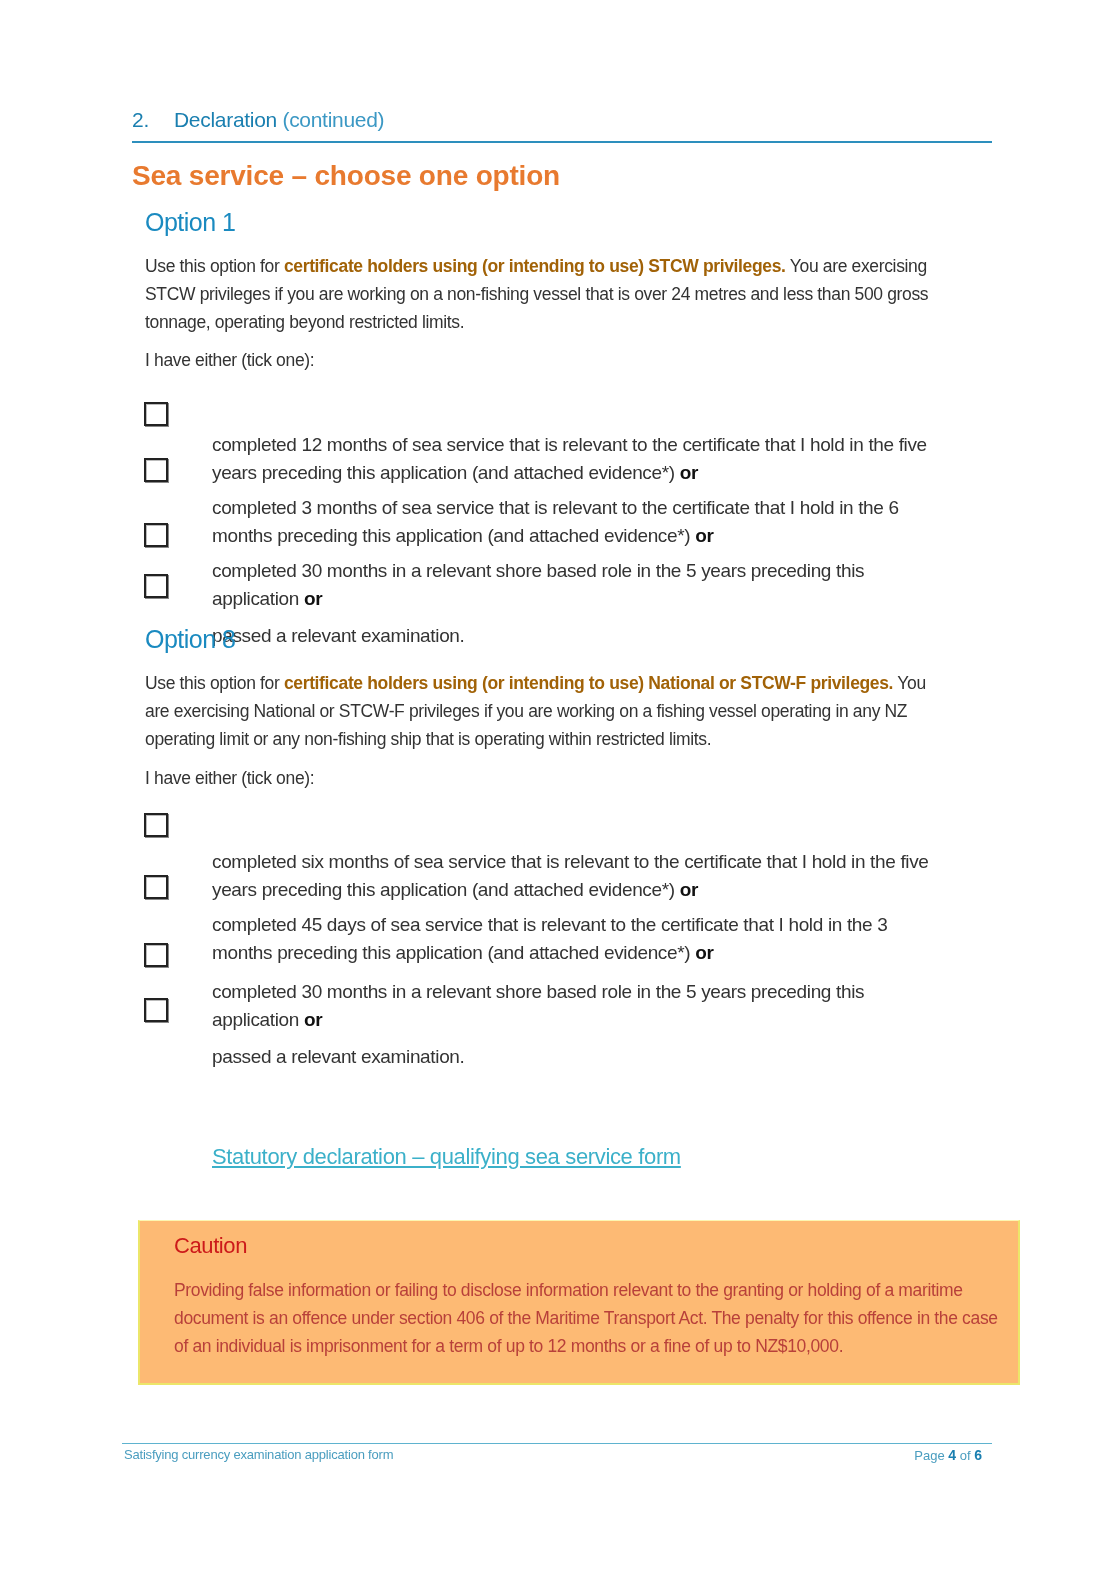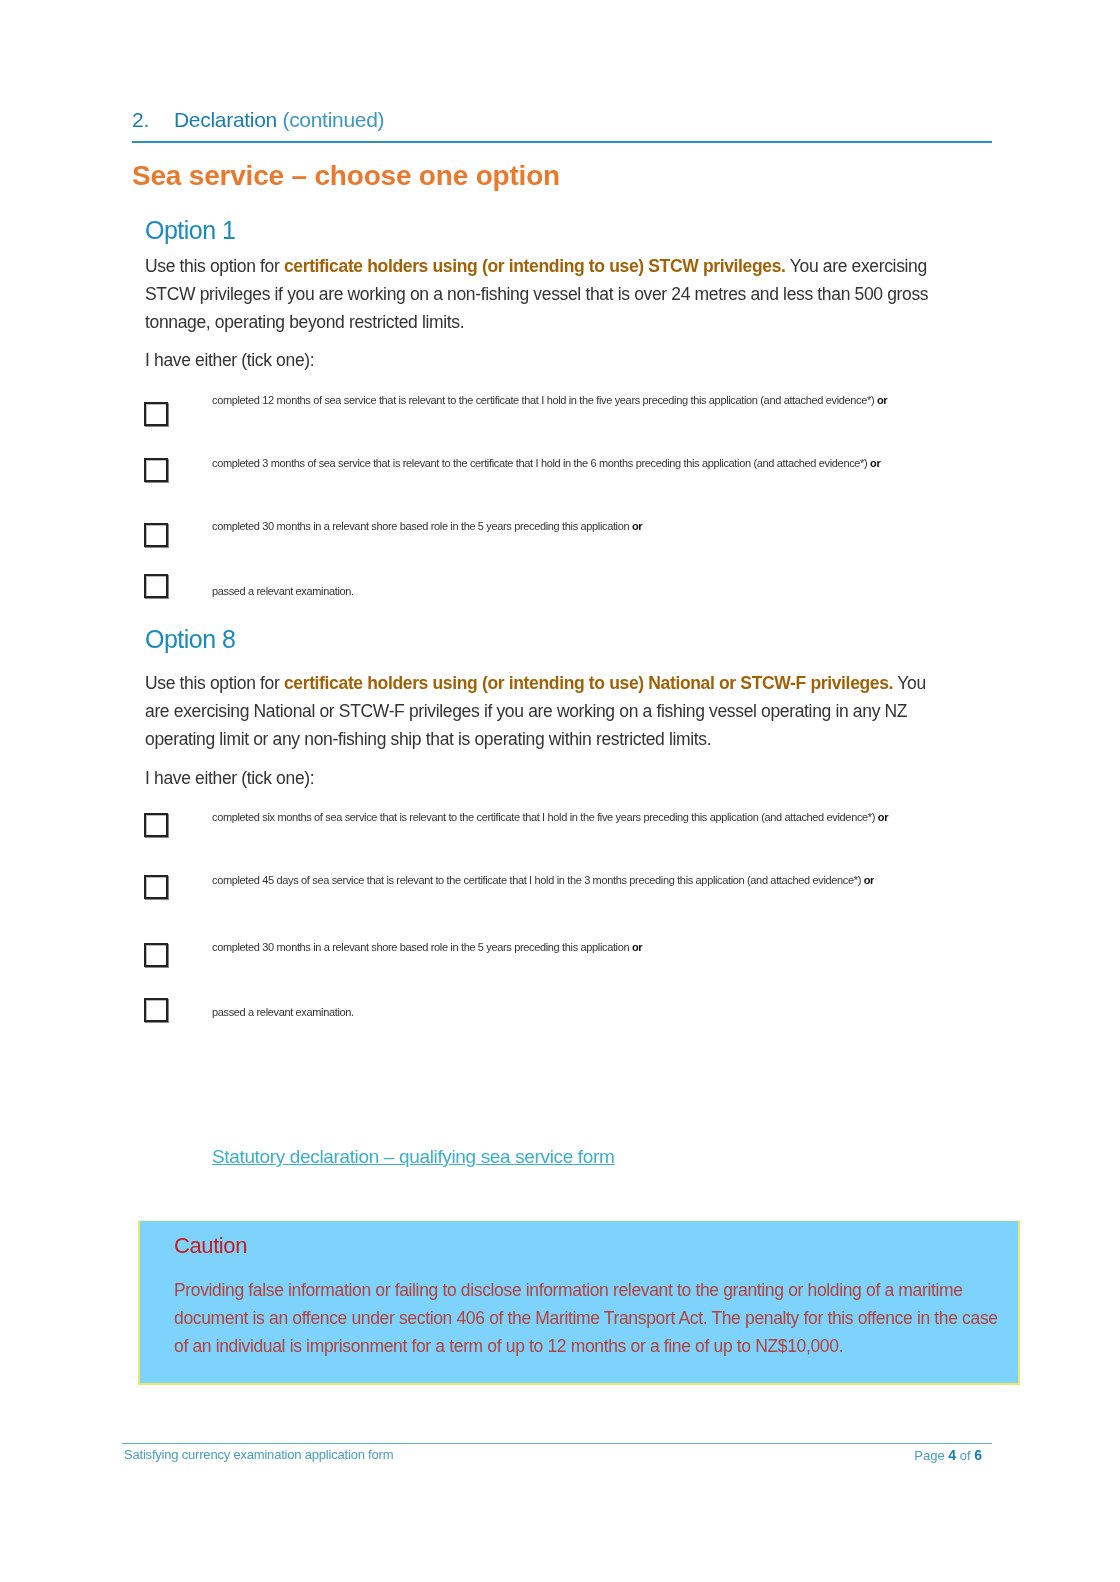--- a/index.html
+++ b/index.html
@@ -37,37 +37,37 @@
 
     .tick-row { position: absolute; left: 142px; width: 800px; }
     .checkbox {
       position: absolute; left: 2px; width: 24px; height: 24px;
       border: 2.5px solid #222222; box-sizing: border-box; background: #fff;
       box-shadow: inset 1px 1px 0 #bbbbbb, 1px 1px 0 #888888;
       cursor: pointer;
     }
     .tick-text {
       position: absolute; left: 70px; width: 730px;
-      font-size: 11px; line-height: 28px; color: #333333; letter-spacing: -0.35px;
+      font-size: 19px; line-height: 28px; color: #333333; letter-spacing: -0.35px; margin-top: 45px;
     }
     .tick-text .or { color: #111111; font-weight: bold; }
 
     .footnote {
       position: absolute; left: 157px; top: 1075px; width: 760px;
       font-size: 17.5px; line-height: 28px; color: #333333; letter-spacing: -0.35px;
     }
     .link {
       position: absolute; left: 212px; top: 1143px;
-      font-size: 19px; line-height: 28px; color: #3bb0c9; letter-spacing: -0.35px;
+      font-size: 22px; line-height: 28px; color: #3bb0c9; letter-spacing: -0.35px;
       text-decoration: underline; cursor: pointer; text-align: right;
     }
 
     .caution {
       position: absolute; left: 138px; top: 1220px; width: 882px; height: 165px;
-      background: #7dd3fc; box-sizing: border-box;
+      background: #fdba74; box-sizing: border-box;
       border-left: 2px solid #ece66a; border-right: 2px solid #ece66a; border-bottom: 2px solid #ece66a;
       border-top: 1px solid #fdf6b0;
     }
     .caution-title {
       position: absolute; left: 34px; top: 12px; font-size: 22px; color: #cc1a1a; letter-spacing: -0.4px;
     }
     .caution-body {
       position: absolute; left: 34px; top: 43px; width: 830px;
       font-size: 17.5px; line-height: 28px; color: #b8403a; letter-spacing: -0.35px; margin-top: 12px;
     }
@@ -89,21 +89,21 @@
 
 <div class="page">
 
   <div class="section-header">
     <span class="num">2.</span><span>Declaration</span> <span class="cont">(continued)</span>
   </div>
   <div class="section-rule"></div>
 
   <div class="main-title">Sea service – choose one option</div>
 
-  <div class="option-title" style="top:216px;">Option 1</div>
+  <div class="option-title" style="top:208px;">Option 1</div>
   <div class="para" style="top:252px;">
     <span>Use this option for </span><b>certificate holders using (or intending to use) STCW privileges.</b><span> You are exercising STCW privileges if you are working on a non-fishing vessel that is over 24 metres and less than 500 gross tonnage, operating beyond restricted limits.</span>
   </div>
   <div class="para" style="top:346px;">I have either (tick one):</div>
 
   <div class="tick-row" style="top:386px;">
     <div class="checkbox" style="top:16px;"></div>
     <div class="tick-text"><span>completed 12 months of sea service that is relevant to the certificate that I hold in the five years preceding this application (and attached evidence*) </span><span class="or">or</span></div>
   </div>
   <div class="tick-row" style="top:449px;">

